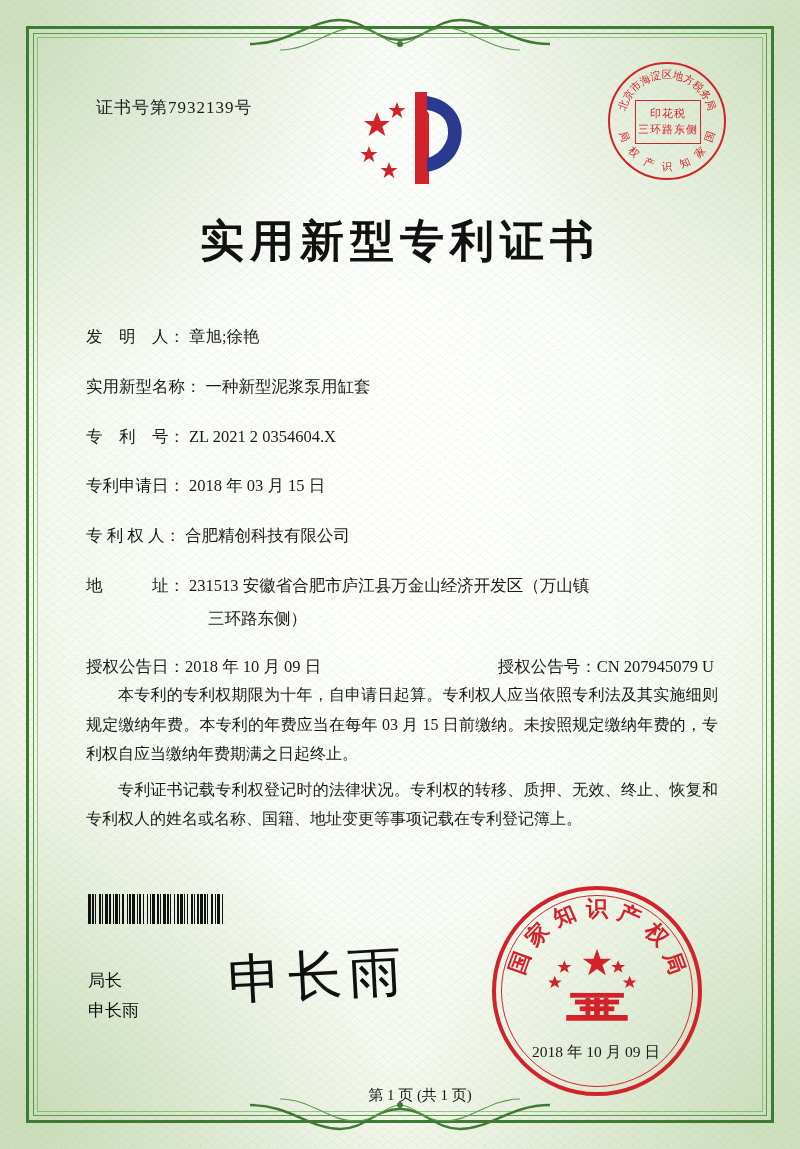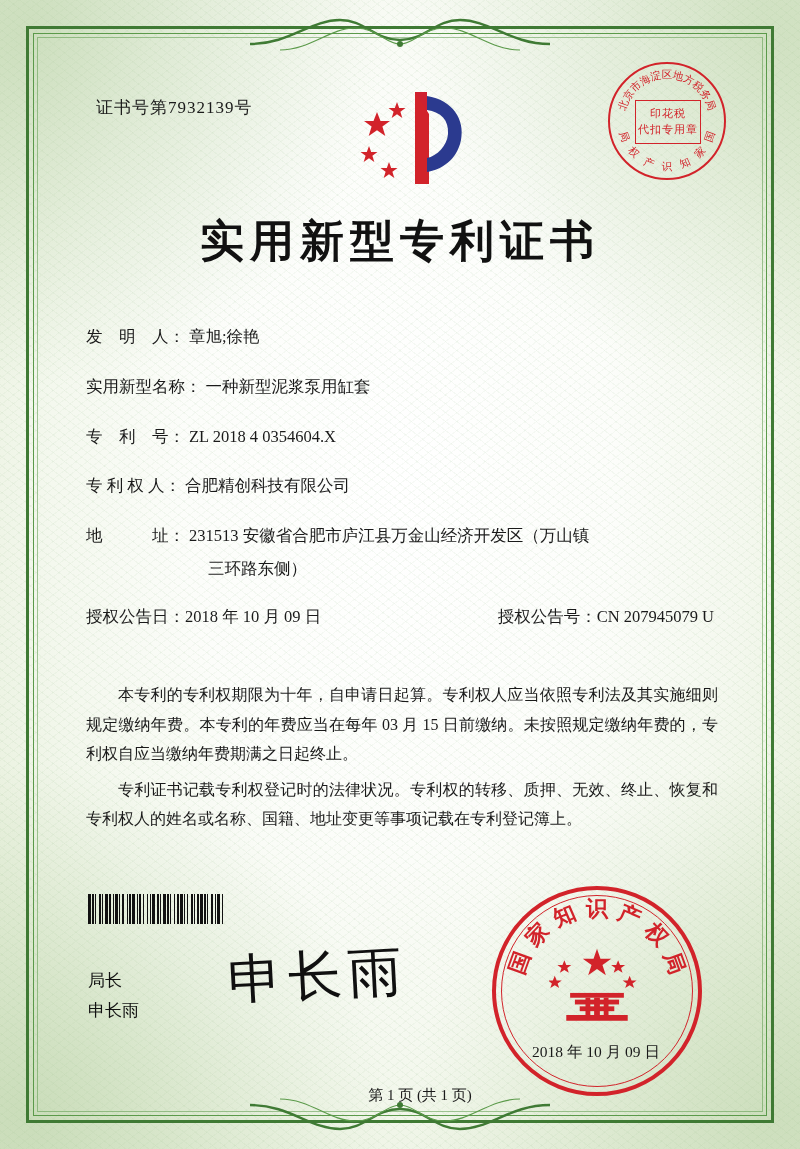--- a/index.html
+++ b/index.html
@@ -343,38 +343,42 @@
         <span class="arc-char" style="font-size: 10.5px; transform: translate(43.2259px, 15.7329px) rotate(-70deg) translate(-50%, -50%);">国</span>
         <span class="arc-char" style="font-size: 10.5px; transform: translate(33.4592px, 31.5671px) rotate(-46.6667deg) translate(-50%, -50%);">家</span>
         <span class="arc-char" style="font-size: 10.5px; transform: translate(18.2197px, 42.2379px) rotate(-23.3333deg) translate(-50%, -50%);">知</span>
         <span class="arc-char" style="font-size: 10.5px; transform: translate(2.81669e-15px, 46px) rotate(0deg) translate(-50%, -50%);">识</span>
         <span class="arc-char" style="font-size: 10.5px; transform: translate(-18.2197px, 42.2379px) rotate(23.3333deg) translate(-50%, -50%);">产</span>
         <span class="arc-char" style="font-size: 10.5px; transform: translate(-33.4592px, 31.5671px) rotate(46.6667deg) translate(-50%, -50%);">权</span>
         <span class="arc-char" style="font-size: 10.5px; transform: translate(-43.2259px, 15.7329px) rotate(70deg) translate(-50%, -50%);">局</span>
       </div>
     <div class="inner-box">
       <div>印花税</div>
-      <div>代扣专用章</div>
+      <div>三环路东侧</div>
     </div>
   </div>
 
   <div class="title">实用新型专利证书</div>
 
   <div class="fields">
     <div class="field-row">
       <span class="field-label">发　明　人：</span>
       <span class="field-value">章旭;徐艳</span>
     </div>
     <div class="field-row">
       <span class="field-label">实用新型名称：</span>
       <span class="field-value">一种新型泥浆泵用缸套</span>
     </div>
     <div class="field-row">
       <span class="field-label">专　利　号：</span>
-      <span class="field-value">ZL 2018 4 0354604.X</span>
+      <span class="field-value">ZL 2021 2 0354604.X</span>
+    </div>
+    <div class="field-row">
+      <span class="field-label">专利申请日：</span>
+      <span class="field-value">2018 年 03 月 15 日</span>
     </div>
     <div class="field-row">
       <span class="field-label">专 利 权 人：</span>
       <span class="field-value">合肥精创科技有限公司</span>
     </div>
     <div class="field-row">
       <span class="field-label">地　　　址：</span>
       <span class="field-value">231513 安徽省合肥市庐江县万金山经济开发区（万山镇</span>
     </div>
     <div class="addr-second">三环路东侧）</div>

